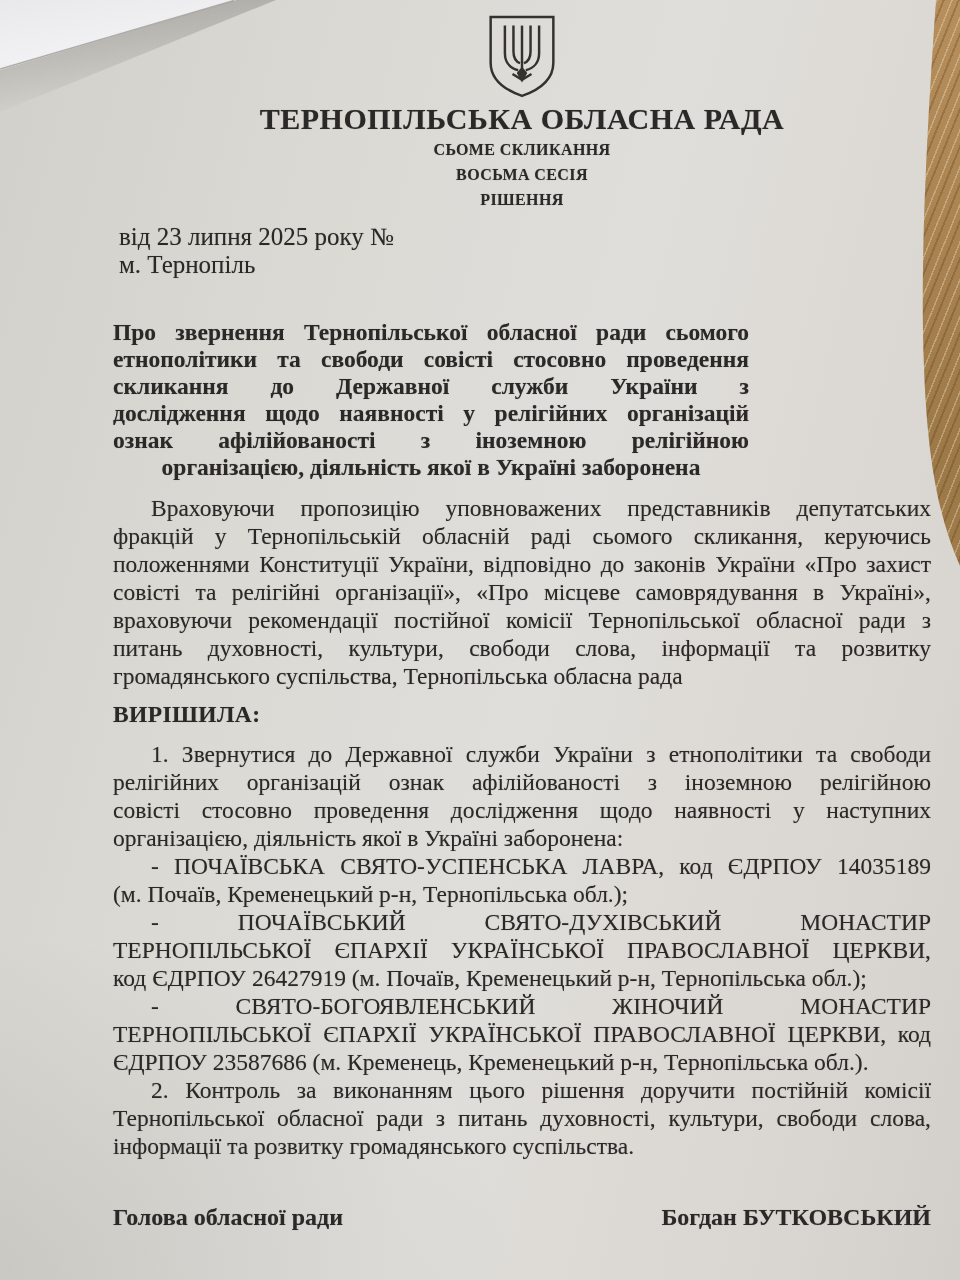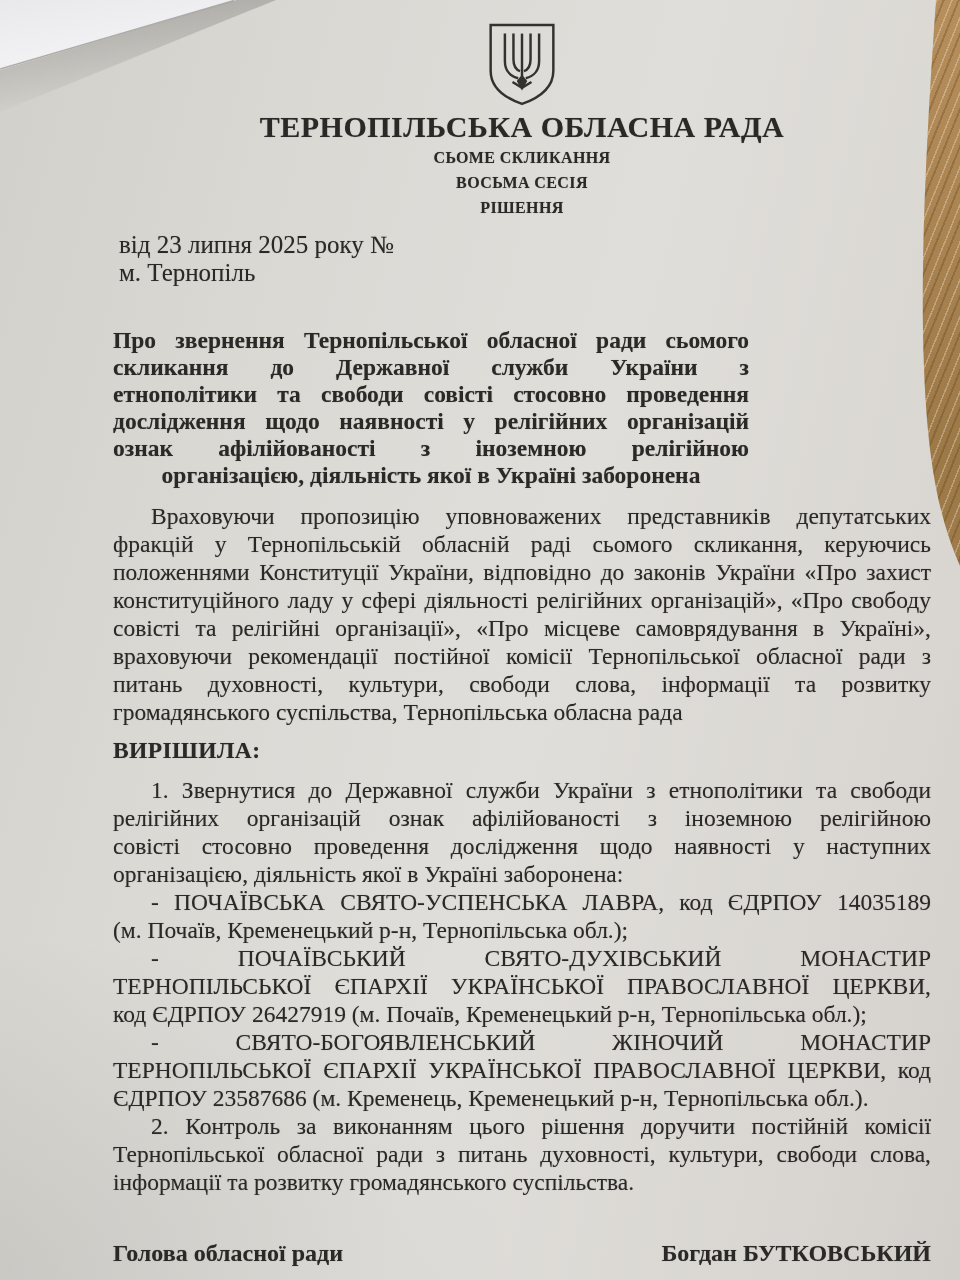--- a/index.html
+++ b/index.html
@@ -17,21 +17,21 @@
   
   .paper{position:absolute;inset:0;
     background:
       radial-gradient(120% 60% at 0% 100%, rgba(60,58,54,.10), rgba(60,58,54,0) 45%),
       linear-gradient(104deg,#d2d0cb 0%,#dbd9d4 28%,#e0deda 55%,#d9d6d1 86%,#d2cfca 100%);
     clip-path: path('M0,0 L936,0 C926,140 920,268 924,368 C928,474 942,524 960,566 L960,1280 L0,1280 Z');}
 
   
   .corner{position:absolute;left:0;top:0;}
 
-  .doc{position:absolute;left:113px;top:16px;width:818px;font-size:23.5px;line-height:28px;}
+  .doc{position:absolute;left:113px;top:8px;width:818px;font-size:23.5px;line-height:28px;}
   .bold{font-weight:bold;}
 
   .emblem{width:76px;height:86px;margin:5px auto 0;}
   .org{margin-top:2px;font-weight:bold;font-size:30px;line-height:36px;text-align:center;letter-spacing:.5px;}
   .sub{font-weight:bold;font-size:16px;line-height:25px;text-align:center;letter-spacing:.4px;}
 
   .meta{margin-top:11px;font-size:25px;margin-left:6px;}
   .subject{width:636px;font-weight:bold;margin-top:40px;line-height:27px;}
   .preamble{margin-top:13px;}
   .resolved{margin-top:10px;letter-spacing:.4px;}
@@ -75,32 +75,31 @@
         <div class="sub">РІШЕННЯ</div>
       </div>
 
       <div class="meta">
         <div class="ln">від 23 липня 2025 року №</div>
         <div class="ln">м. Тернопіль</div>
       </div>
 
       <div class="subject">
           <div class="ln just">Про звернення Тернопільської обласної ради сьомого</div>
+          <div class="ln just">етнополітики та свободи совісті стосовно проведення</div>
           <div class="ln just">скликання до Державної служби України з</div>
-          <div class="ln just">етнополітики та свободи совісті стосовно проведення</div>
           <div class="ln just">дослідження щодо наявності у релігійних організацій</div>
           <div class="ln just">ознак афілійованості з іноземною релігійною</div>
           <div class="ln">організацією, діяльність якої в Україні заборонена</div>
         </div>
 
       <div class="preamble">
           <div class="ln just ind">Враховуючи пропозицію уповноважених представників депутатських</div>
           <div class="ln just">фракцій у Тернопільській обласній раді сьомого скликання, керуючись</div>
           <div class="ln just">положеннями Конституції України, відповідно до законів України «Про захист</div>
-          <div class="ln just">конституційного ладу у сфері діяльності релігійних організацій», «Про свободу</div>
           <div class="ln just">совісті та релігійні організації», «Про місцеве самоврядування в Україні»,</div>
           <div class="ln just">враховуючи рекомендації постійної комісії Тернопільської обласної ради з</div>
           <div class="ln just">питань духовності, культури, свободи слова, інформації та розвитку</div>
           <div class="ln">громадянського суспільства, Тернопільська обласна рада</div>
         </div>
 
       <div class="resolved bold ln">ВИРІШИЛА:</div>
 
       <div class="body-blocks">
           <div class="para">

